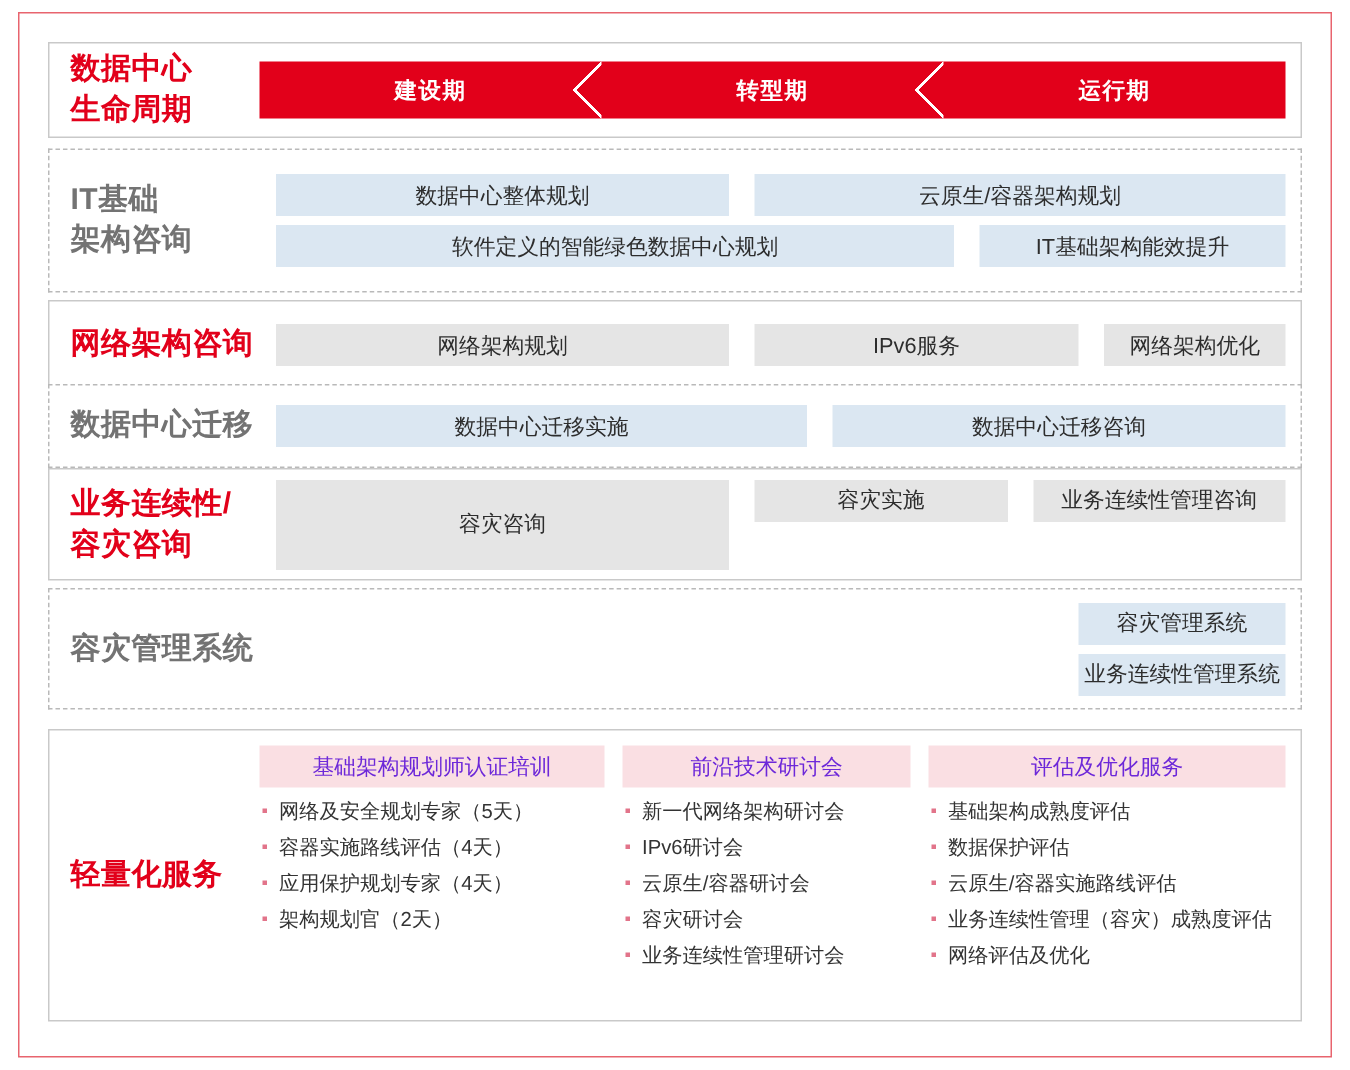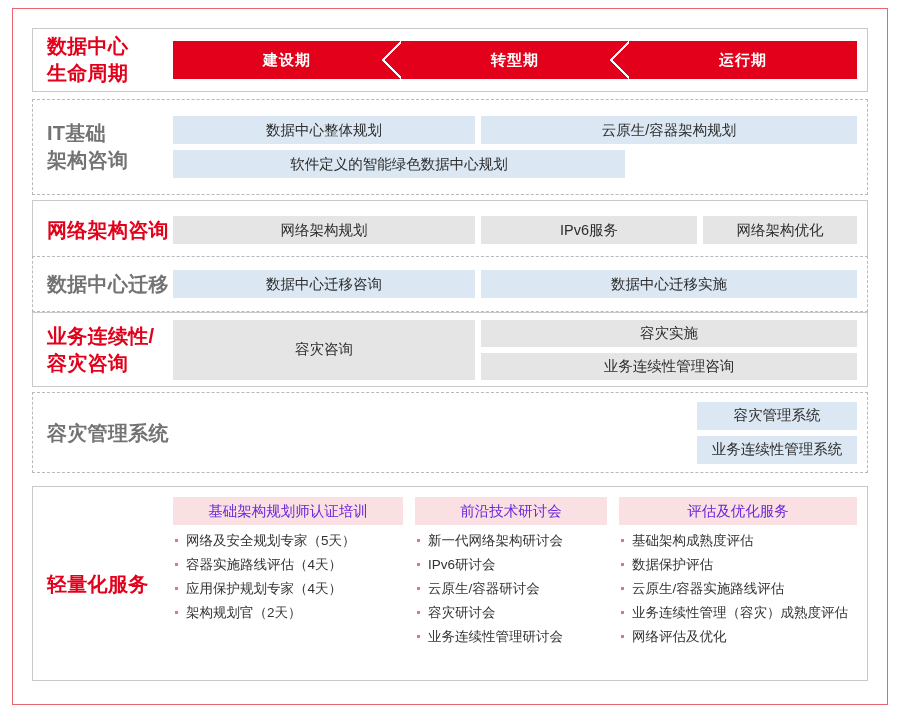--- a/index.html
+++ b/index.html
@@ -36,21 +36,21 @@
   .row-content{
     position:absolute;left:140px;right:10px;top:0;bottom:0;
     display:flex;flex-direction:column;justify-content:center;gap:6px;
     padding:8px 0;box-sizing:border-box;
   }
   .band{display:flex;gap:6px;}
 
   .cell{
     display:flex;align-items:center;justify-content:center;
     font-size:14.5px;color:#2d2d2d;height:28px;
-    box-sizing:border-box;text-align:center;
+    box-sizing:border-box;text-align:center;margin-left:11px;
   }
   .cell.blue{background:#dbe7f2;}
   .cell.pink{background:#e5e5e5;}
   .cell.blank{background:transparent;}
 
   
   #row-lifecycle{top:28px;height:64px;}
   #row-lifecycle .row-content{left:140px;right:10px;padding:0;}
   .arrowbar{
     position:relative;display:flex;height:38px;width:100%;
@@ -127,52 +127,53 @@
   <div class="row dashed" id="row-it">
     <div class="row-label lbl-blue">IT基础
 架构咨询</div>
     <div class="row-content">
       <div class="band">
         <div class="cell blue" style="flex:0 0 302px">数据中心整体规划</div>
         <div class="cell blue" style="flex:1">云原生/容器架构规划</div>
       </div>
       <div class="band">
         <div class="cell blue" style="flex:0 0 452px">软件定义的智能绿色数据中心规划</div>
+        <div class="cell blue" style="flex:1">IT基础架构能效提升</div>
       </div>
     </div>
   </div>
 
   <div class="row solid" id="row-net">
     <div class="row-label lbl-red">网络架构咨询</div>
     <div class="row-content">
       <div class="band">
         <div class="cell pink" style="flex:0 0 302px">网络架构规划</div>
         <div class="cell pink" style="flex:0 0 216px">IPv6服务</div>
         <div class="cell pink" style="flex:1">网络架构优化</div>
       </div>
     </div>
   </div>
 
   <div class="row dashed" id="row-mig">
     <div class="row-label lbl-blue">数据中心迁移</div>
     <div class="row-content">
       <div class="band">
+        <div class="cell blue" style="flex:1">数据中心迁移实施</div>
         <div class="cell blue" style="flex:0 0 302px">数据中心迁移咨询</div>
-        <div class="cell blue" style="flex:1">数据中心迁移实施</div>
       </div>
     </div>
   </div>
 
   <div class="row solid" id="row-bc">
     <div class="row-label lbl-red">业务连续性/
 容灾咨询</div>
     <div class="row-content">
       <div class="band" style="align-items:stretch">
         <div class="cell pink" style="flex:0 0 302px;height:60px">容灾咨询</div>
-        <div style="flex:1;display:flex;flex-direction:column;gap:6px">
+        <div style="flex:1;display:flex;gap:6px">
           <div class="cell pink" style="flex:1">容灾实施</div>
           <div class="cell pink" style="flex:1">业务连续性管理咨询</div>
         </div>
       </div>
     </div>
   </div>
 
   <div class="row dashed" id="row-drm">
     <div class="row-label lbl-blue">容灾管理系统</div>
     <div class="row-content">

